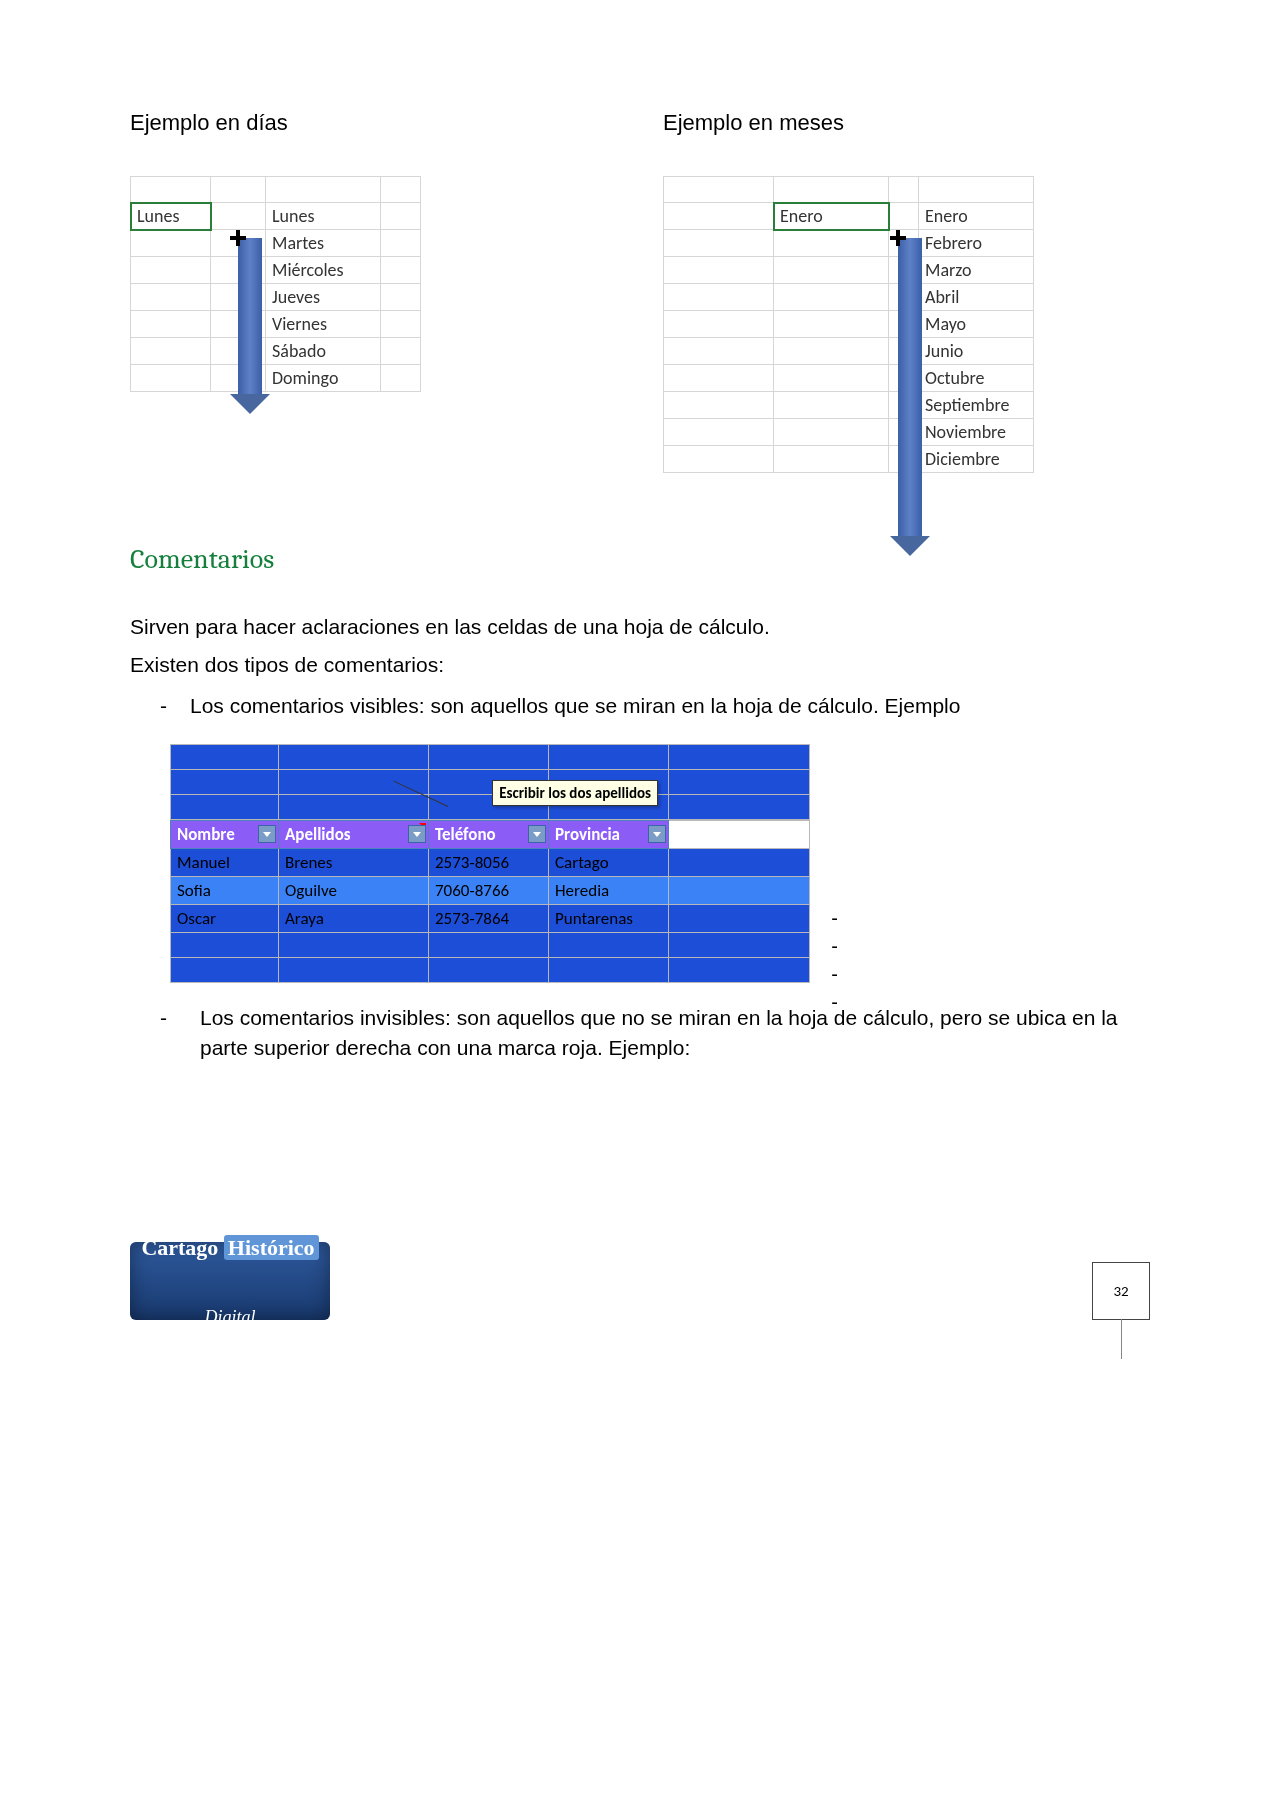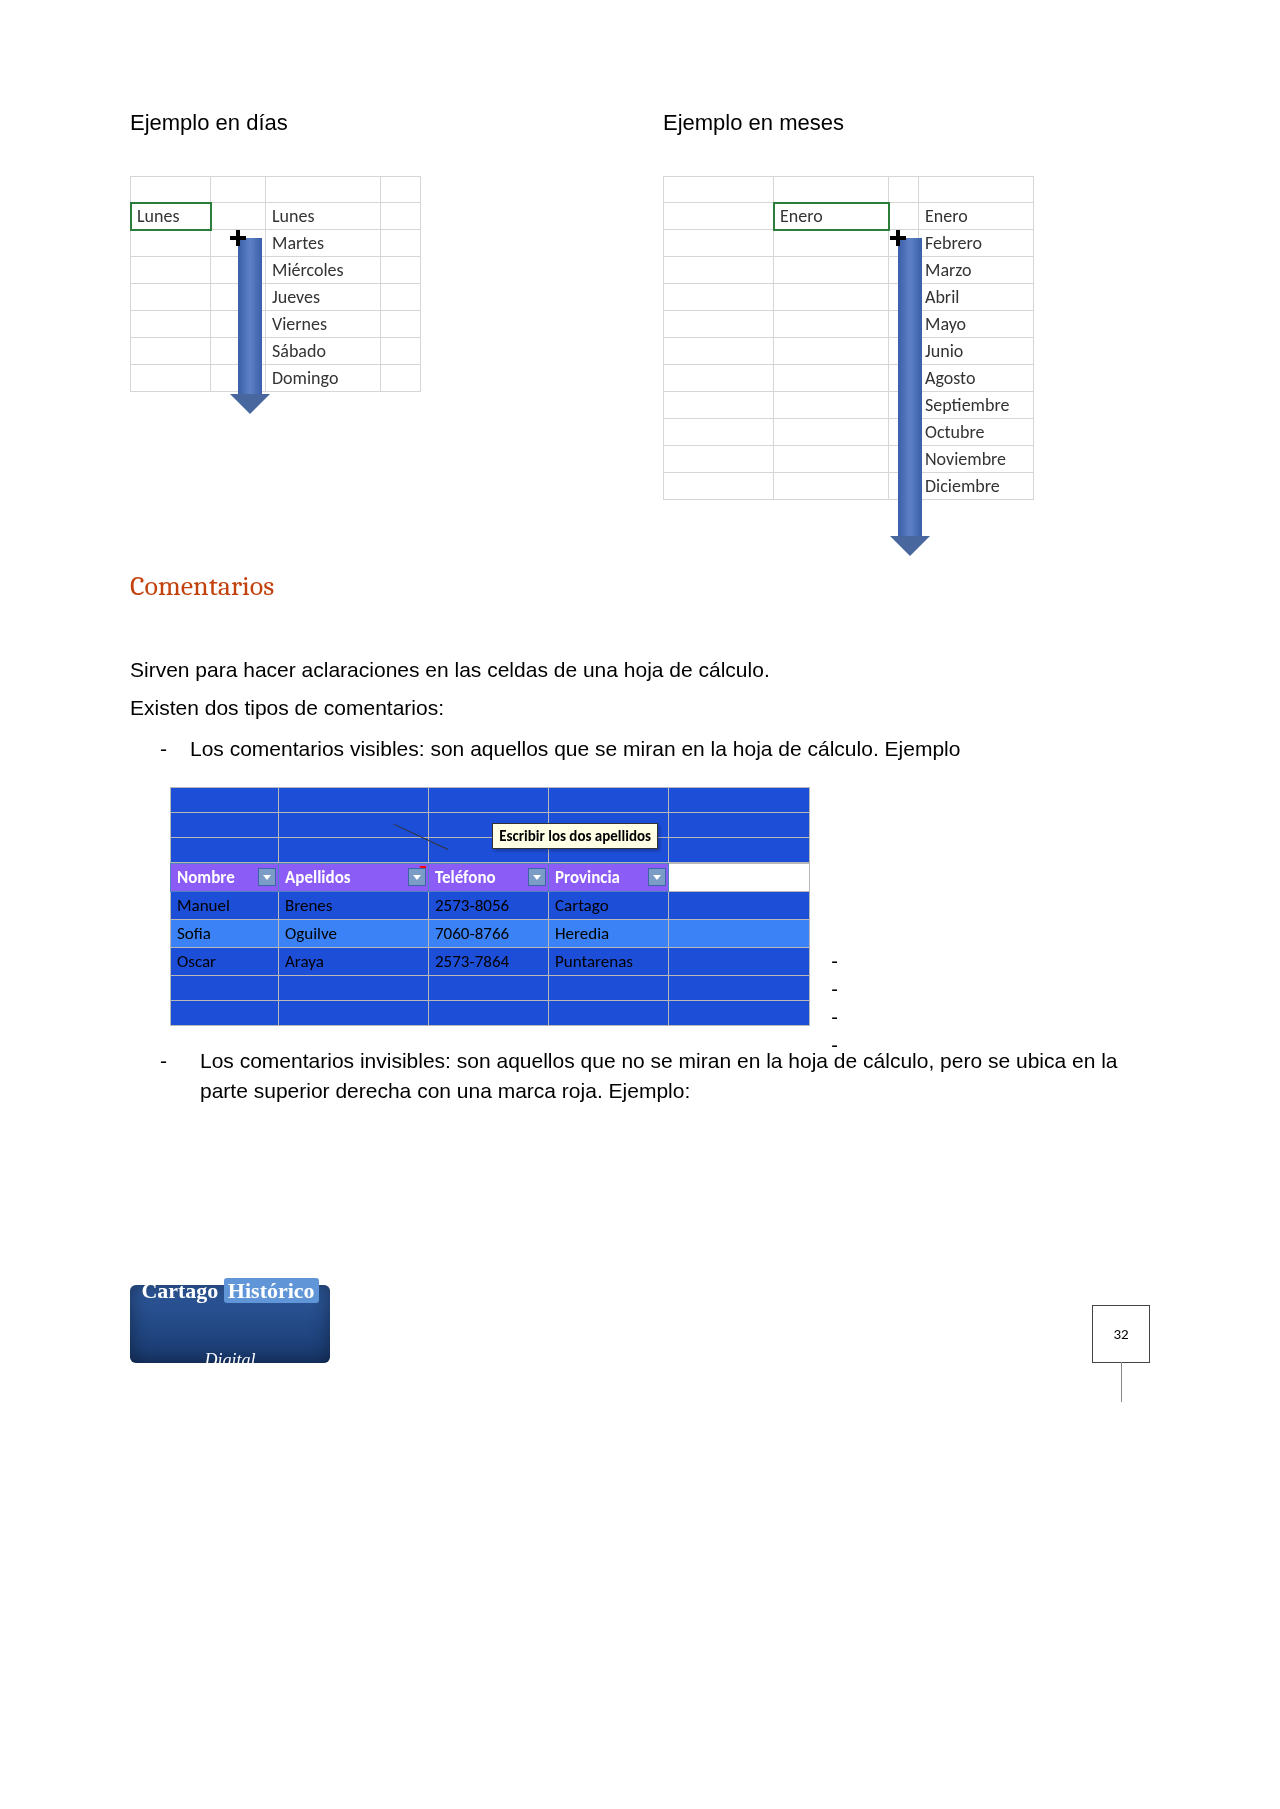--- a/index.html
+++ b/index.html
@@ -75,24 +75,24 @@
     position: absolute;
     background: #000;
   }
   .plus-handle::before {
     width: 16px; height: 4px; top: 6px; left: 0;
   }
   .plus-handle::after {
     width: 4px; height: 16px; top: 0; left: 6px;
   }
   h2.section {
-    color: #c2410c;
+    color: #15803d;
     font-size: 28px;
     font-weight: normal;
-    margin: 70px 0 56px 0;
+    margin: 70px 0 40px 0;
     font-family: Cambria, Georgia, serif;
   }
   p.body {
     font-size: 21px;
     margin: 14px 0;
     font-family: Arial, sans-serif;
   }
   ul.bullets {
     margin: 10px 0 0 30px;
     padding: 0;
@@ -343,33 +343,27 @@
           <tr>
                 <td></td>
                 <td></td>
                 <td></td>
                 <td>Junio</td>
               </tr>
           <tr>
                 <td></td>
                 <td></td>
                 <td></td>
-                <td>Agosto</td>
+                <td>Octubre</td>
               </tr>
           <tr>
                 <td></td>
                 <td></td>
                 <td></td>
                 <td>Septiembre</td>
-              </tr>
-          <tr>
-                <td></td>
-                <td></td>
-                <td></td>
-                <td>Octubre</td>
               </tr>
           <tr>
                 <td></td>
                 <td></td>
                 <td></td>
                 <td>Noviembre</td>
               </tr>
           <tr>
                 <td></td>
                 <td></td>

